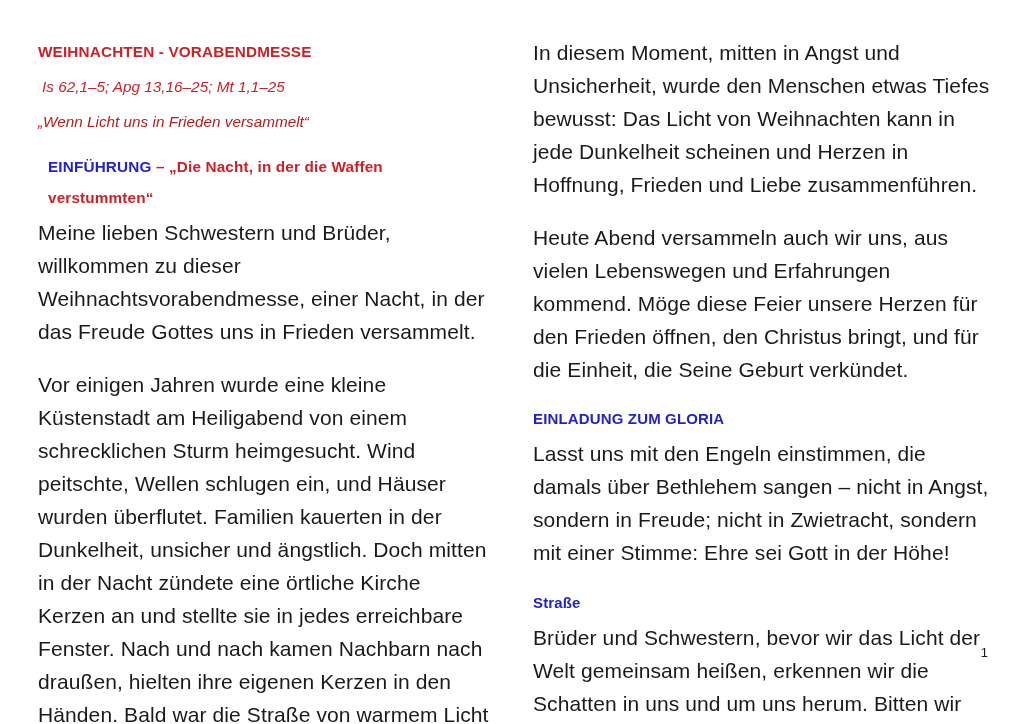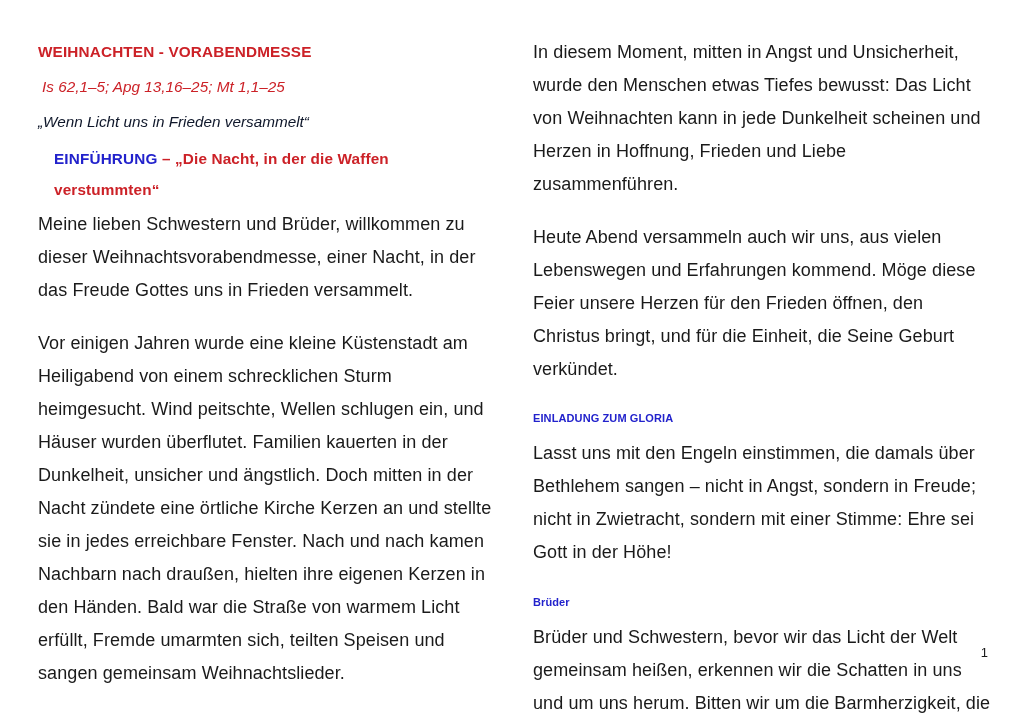--- a/index.html
+++ b/index.html
@@ -42,21 +42,21 @@
   }
 
   .col-right {
     padding-left: 21px;
     padding-right: 30px;
   }
 
   
   .block {
     margin: 0 0 0 0;
-    font-size: 18px;
+    font-size: 21px;
     line-height: 33px;
     color: #1a1a1a;
     letter-spacing: 0.005em;
   }
 
   .para {
     margin: 0 0 20px 0;
   }
 
   .para-tight {
@@ -77,38 +77,38 @@
     line-height: 31px;
     font-style: italic;
     color: #cc2127;
     margin: 4px;
   }
 
   .motto {
     font-size: 15.3px;
     line-height: 31px;
     font-style: italic;
-    color: #0f172a;
-    margin: 0 0 6px 0;
+    color: #b91c1c;
+    margin: 0 0 14px 0;
   }
 
   .section-head {
-    font-size: 11px;
+    font-size: 15px;
     line-height: 31px;
     font-weight: bold;
     color: #2222cc;
     margin: 0 0 3px 0;
     letter-spacing: 0.01em;
   }
 
   .section-head-mixed {
     font-size: 15.3px;
     line-height: 31px;
     font-weight: bold;
-    margin: 0 0 3px 16px;
+    margin: 0 0 3px 10px;
     letter-spacing: 0.01em;
     color: #2222cc;
   }
 
   .section-head-mixed .red-part {
     color: #cc2127;
   }
 
   .spacer-gloria {
     height: 17px;
@@ -161,21 +161,21 @@
       <p class="block para-tight">Heute Abend versammeln auch wir uns, aus vielen Lebenswegen und Erfahrungen kommend. Möge diese Feier unsere Herzen für den Frieden öffnen, den Christus bringt, und für die Einheit, die Seine Geburt verkündet.</p>
 
       <div class="spacer-gloria"></div>
 
       <h2 class="section-head">EINLADUNG ZUM GLORIA</h2>
 
       <p class="block para-tight"><span>Lasst uns mit den Engeln einstimmen, die damals über Bethlehem sangen – nicht in Angst, sondern in Freude; nicht in Zwietracht, sondern mit einer Stimme: </span><span class="italic-quote">Ehre sei Gott in der Höhe!</span></p>
 
       <div class="spacer-buss"></div>
 
-      <h2 class="section-head">Brüder</h2>
+      <h2 class="section-head">Straße</h2>
 
       <p class="block para-tight">Brüder und Schwestern, bevor wir das Licht der Welt gemeinsam heißen, erkennen wir die Schatten in uns und um uns herum. Bitten wir um die Barmherzigkeit, die unsere Herzen erneuert.</p>
 
     </div>
 
   </div>
 
   <div class="page-number">1</div>
 
 </div>

